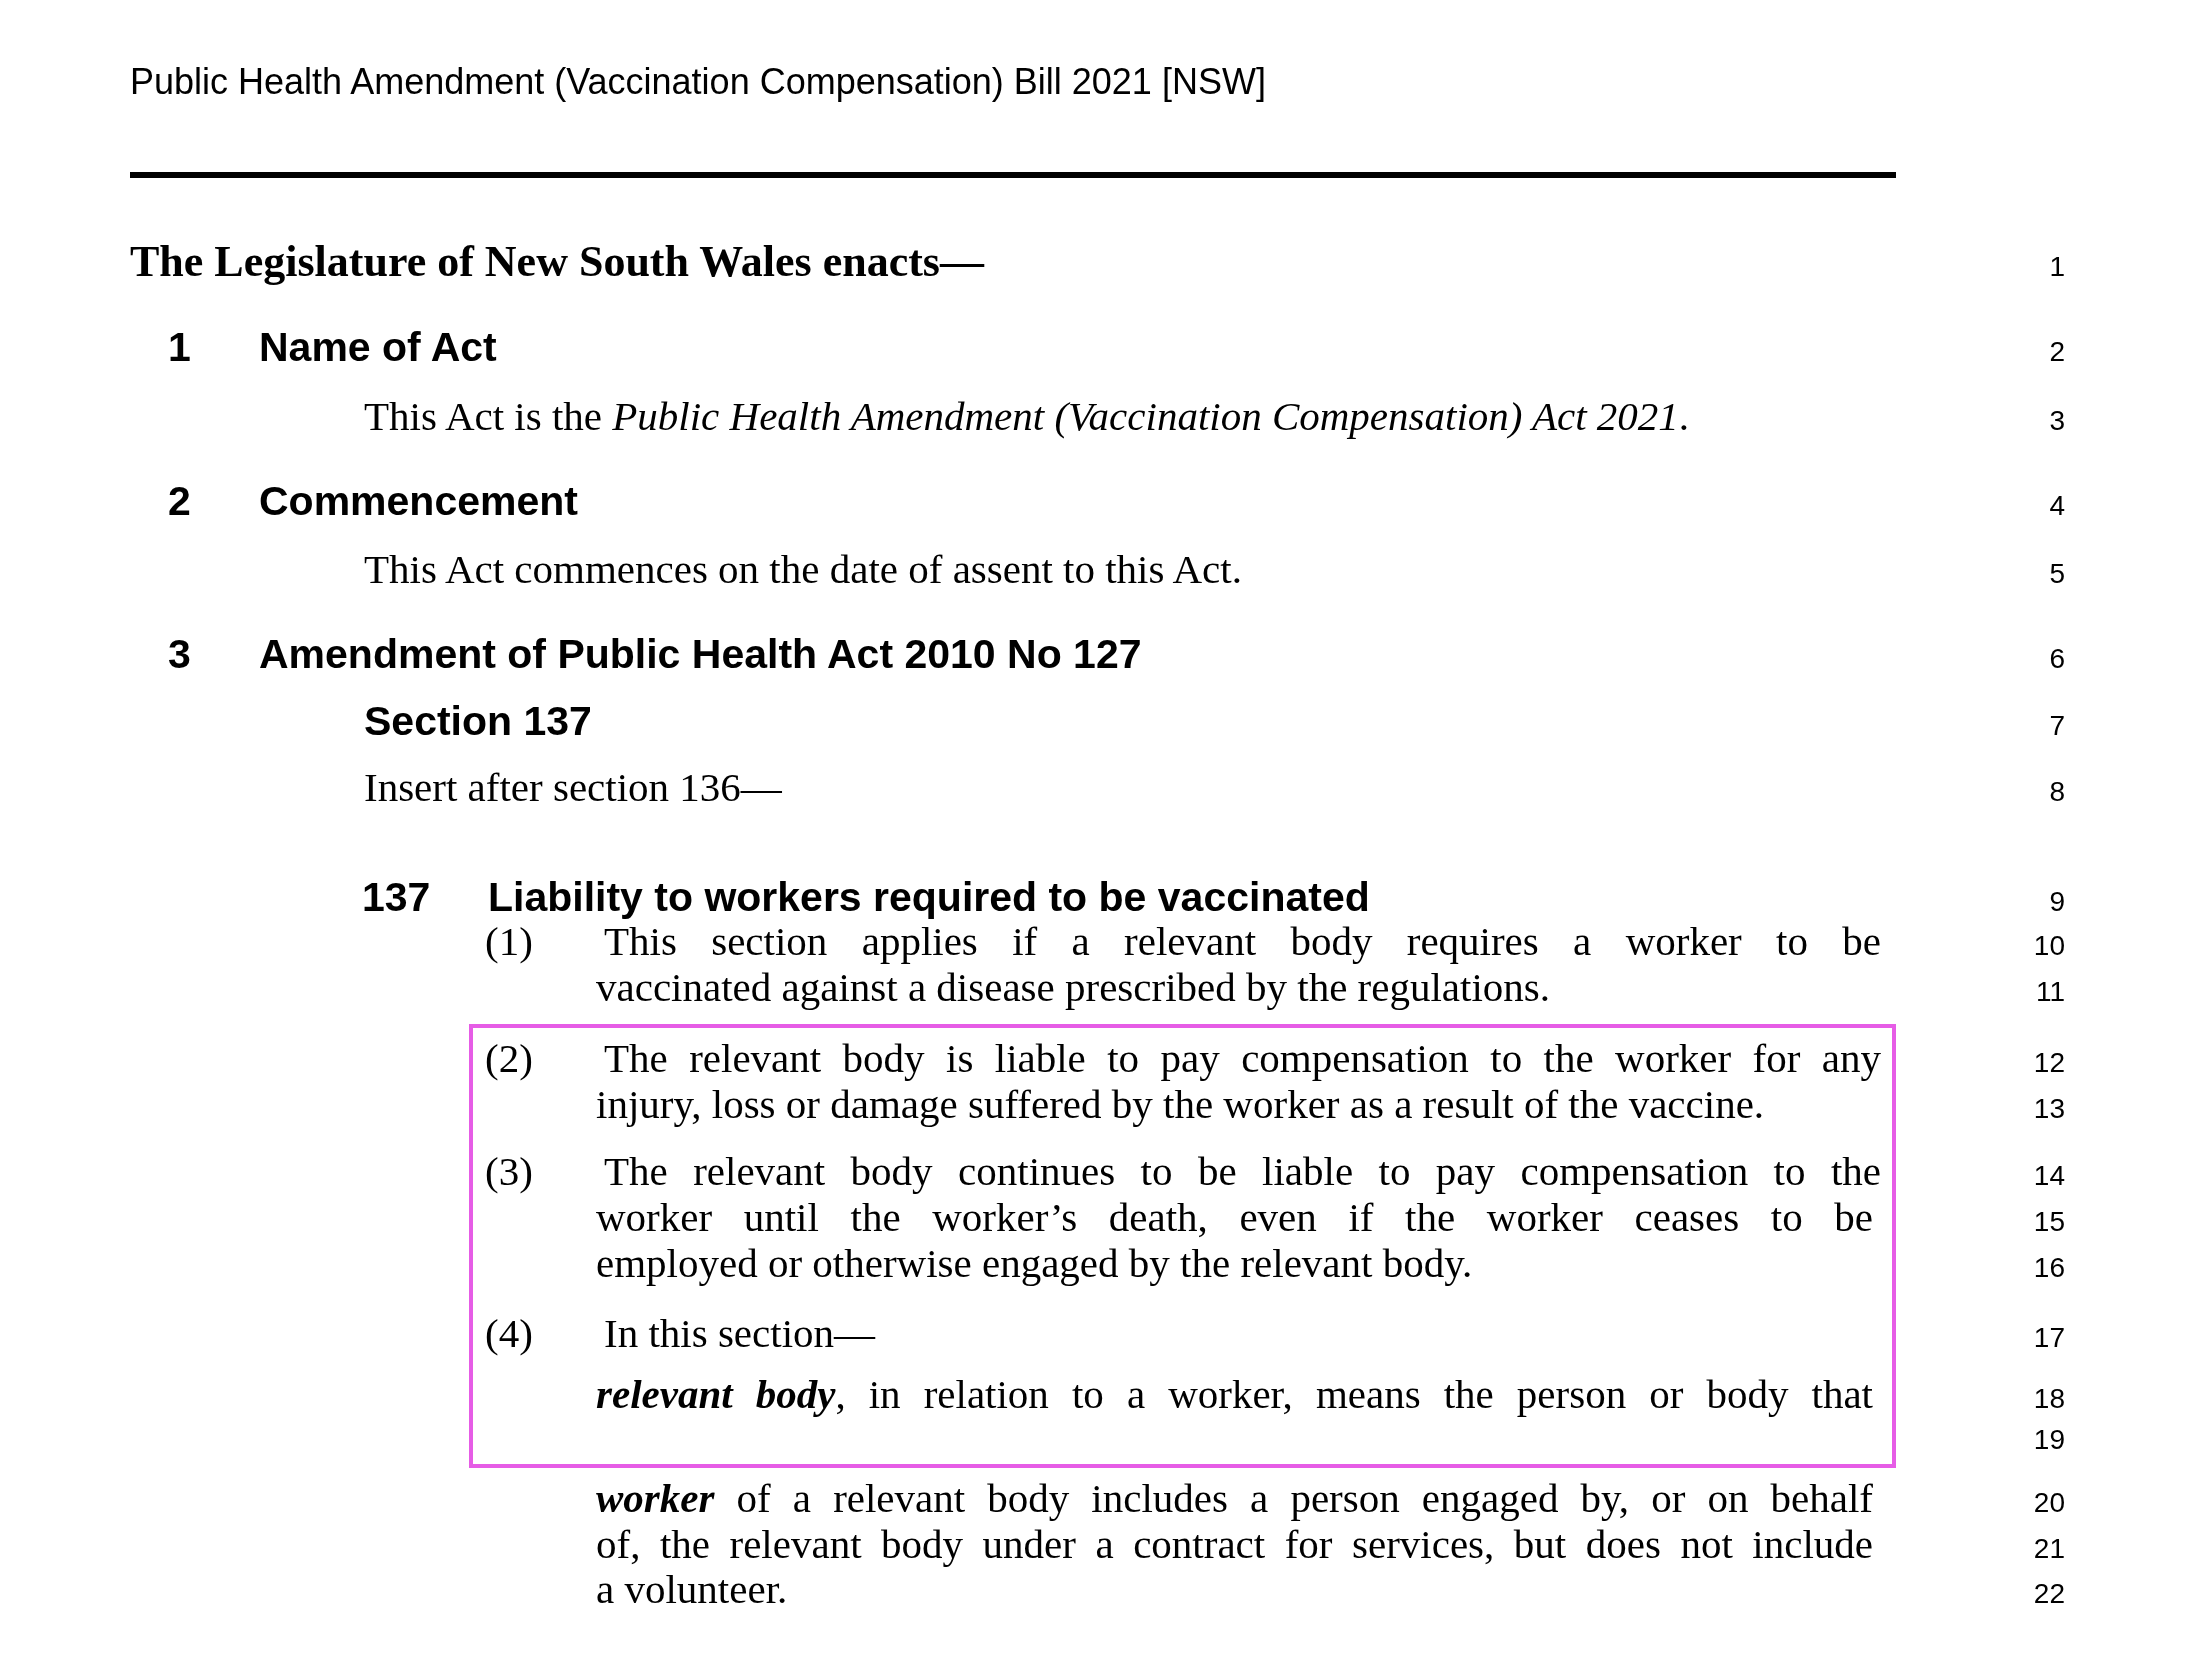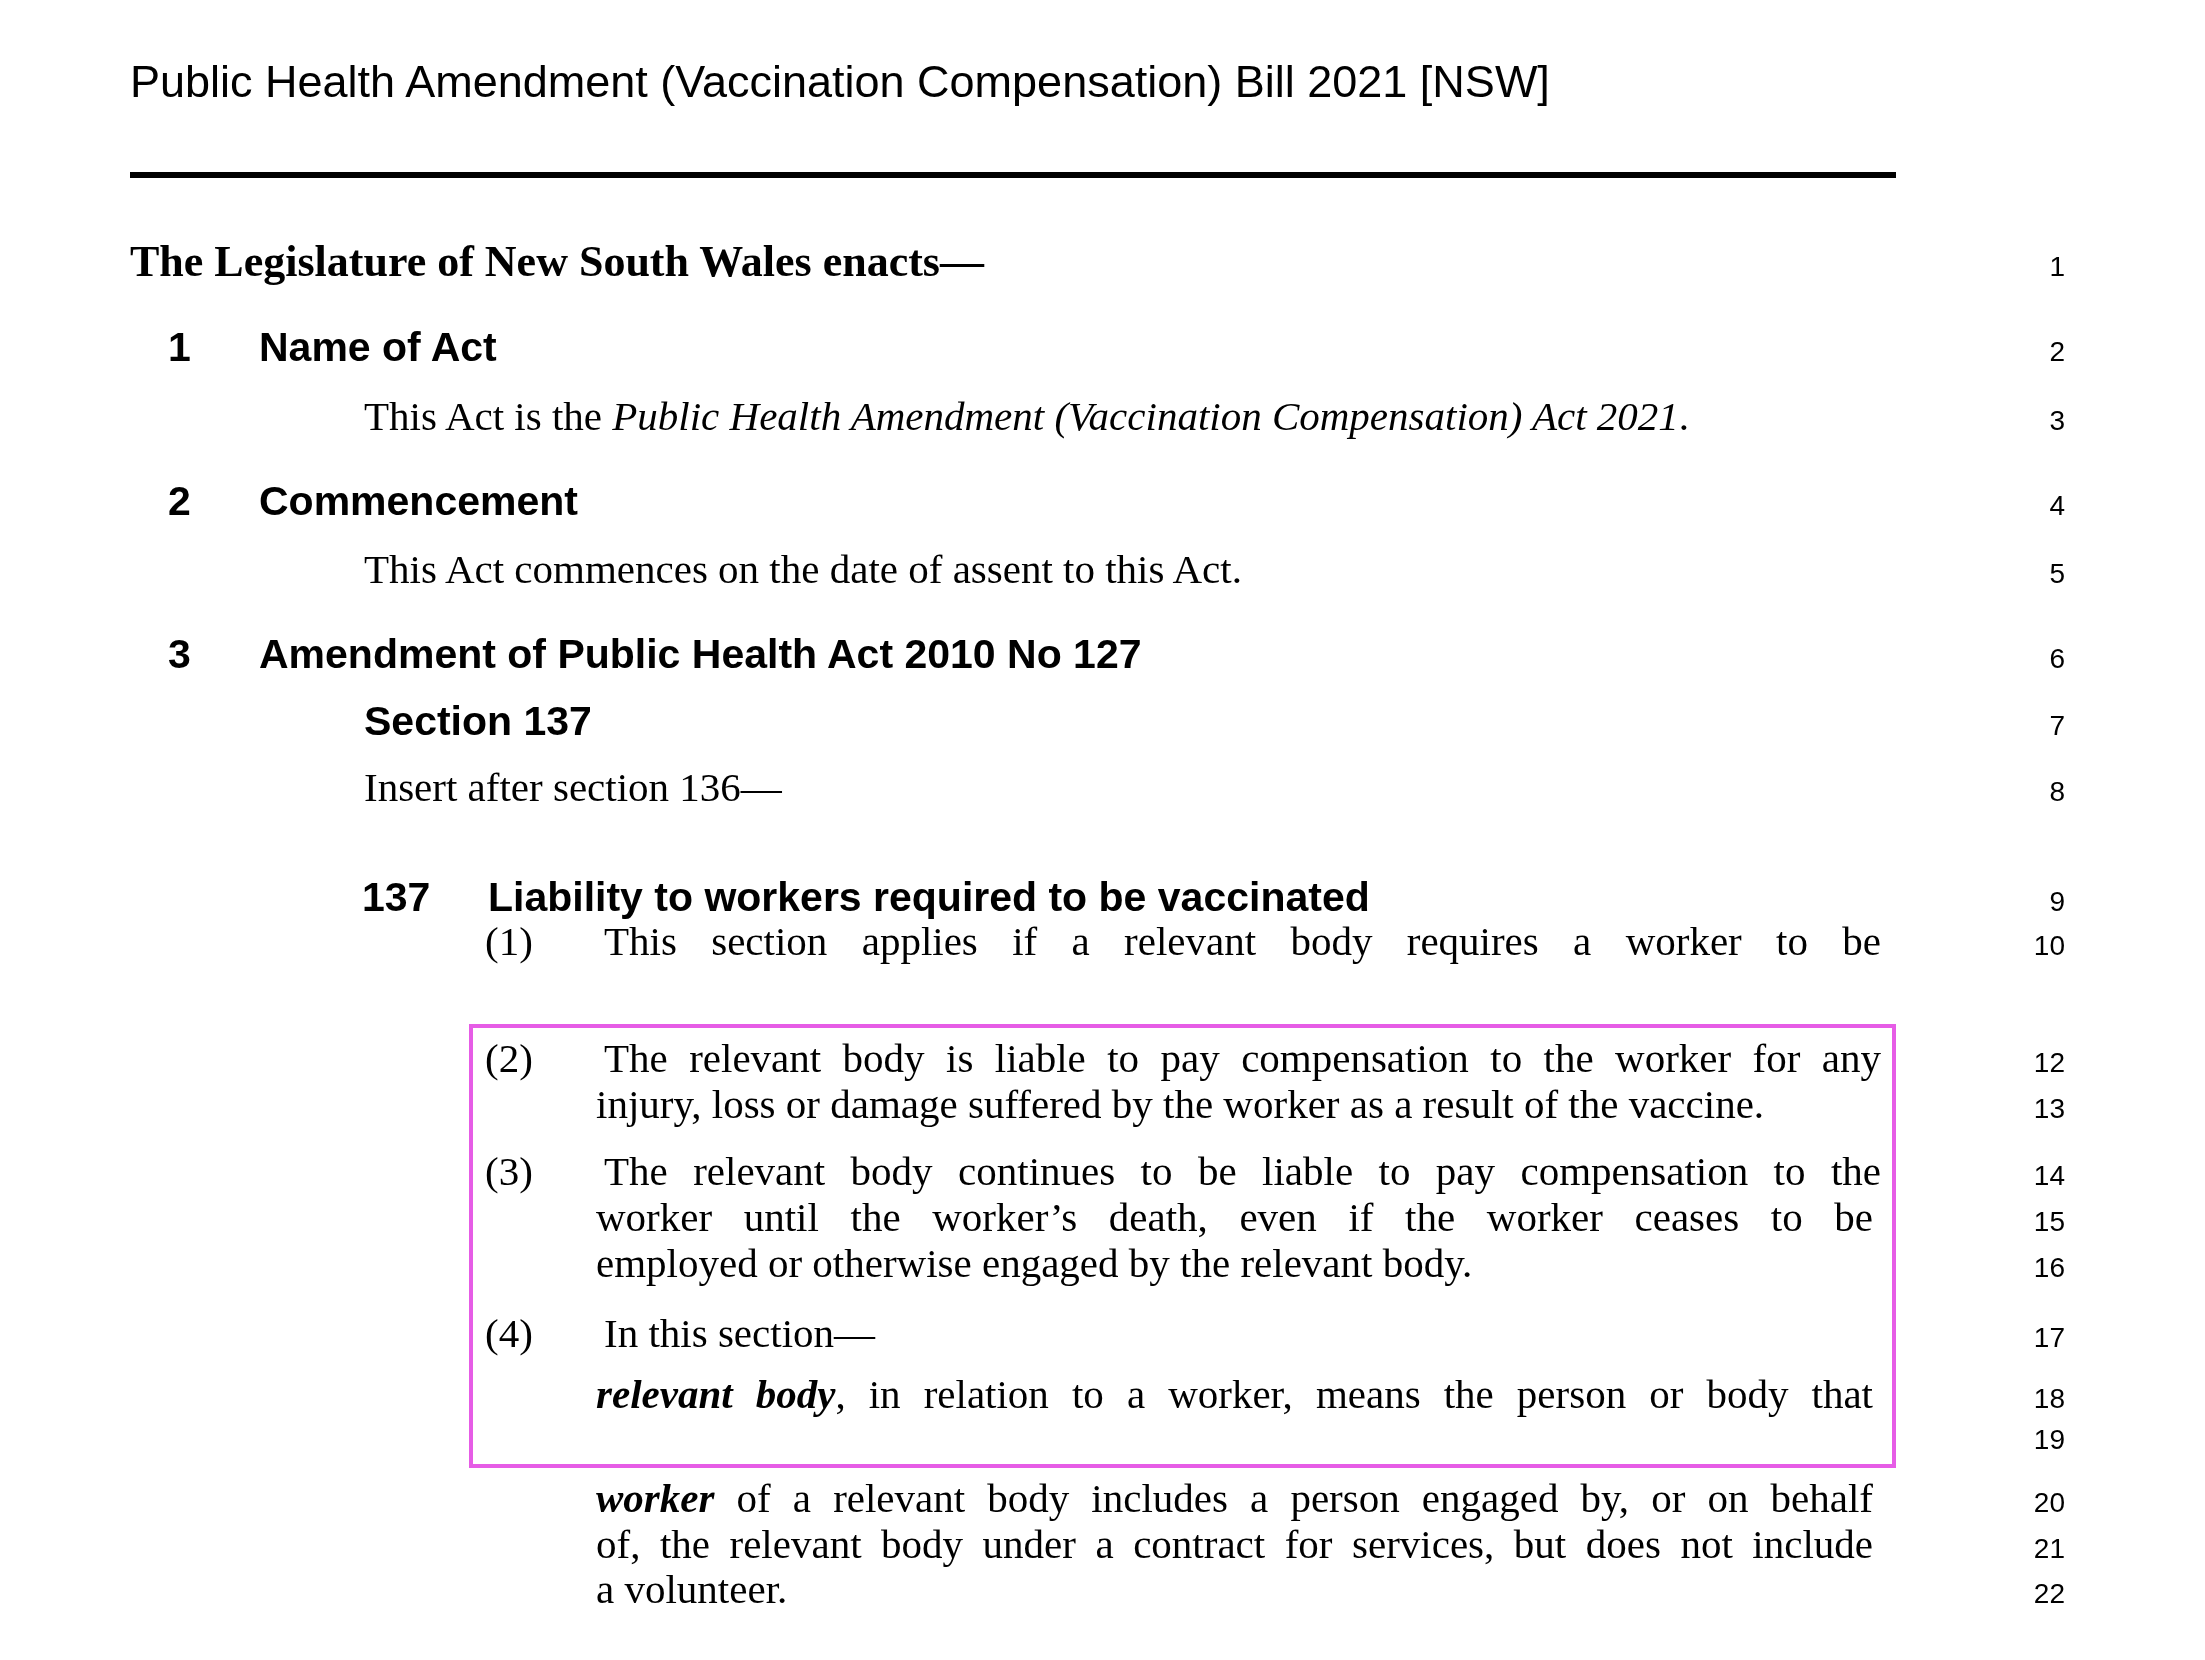--- a/index.html
+++ b/index.html
@@ -7,21 +7,21 @@
     position:relative;
     width:2205px;height:1660px;
     background:#ffffff;
     color:#000;
     font-family:"Liberation Serif",serif;
     overflow:hidden;
   }
   .hdr{
     position:absolute;left:130px;top:61px;
     font-family:"Liberation Sans",sans-serif;
-    font-size:45px;line-height:41px;
+    font-size:36px;line-height:41px;
   }
   .rule{
     position:absolute;left:130px;top:172px;
     width:1766px;height:5.7px;background:#000;
   }
   .row{
     position:absolute;left:0;width:2205px;
     display:flex;align-items:baseline;
     font-size:41px;line-height:46px;
     white-space:pre-wrap;
@@ -110,20 +110,24 @@
     <div class="g-137">137</div>
     <div class="t-head">Liability to workers required to be vaccinated</div>
     <div class="lnum">9</div>
   </div>
 
   <div class="row" style="top:918px">
     <div class="g-sub">(1)</div>
     <div class="just">This section applies if a relevant body requires a worker to be</div>
     <div class="lnum">10</div>
   </div>
+  <div class="row" style="top:964px">
+    <div class="t-cont nat">vaccinated against a disease prescribed by the regulations.</div>
+    <div class="lnum">11</div>
+  </div>
 
   <div class="row" style="top:1035px">
     <div class="g-sub">(2)</div>
     <div class="just">The relevant body is liable to pay compensation to the worker for any</div>
     <div class="lnum">12</div>
   </div>
   <div class="row" style="top:1081px">
     <div class="t-cont nat">injury, loss or damage suffered by the worker as a result of the vaccine.</div>
     <div class="lnum">13</div>
   </div>

